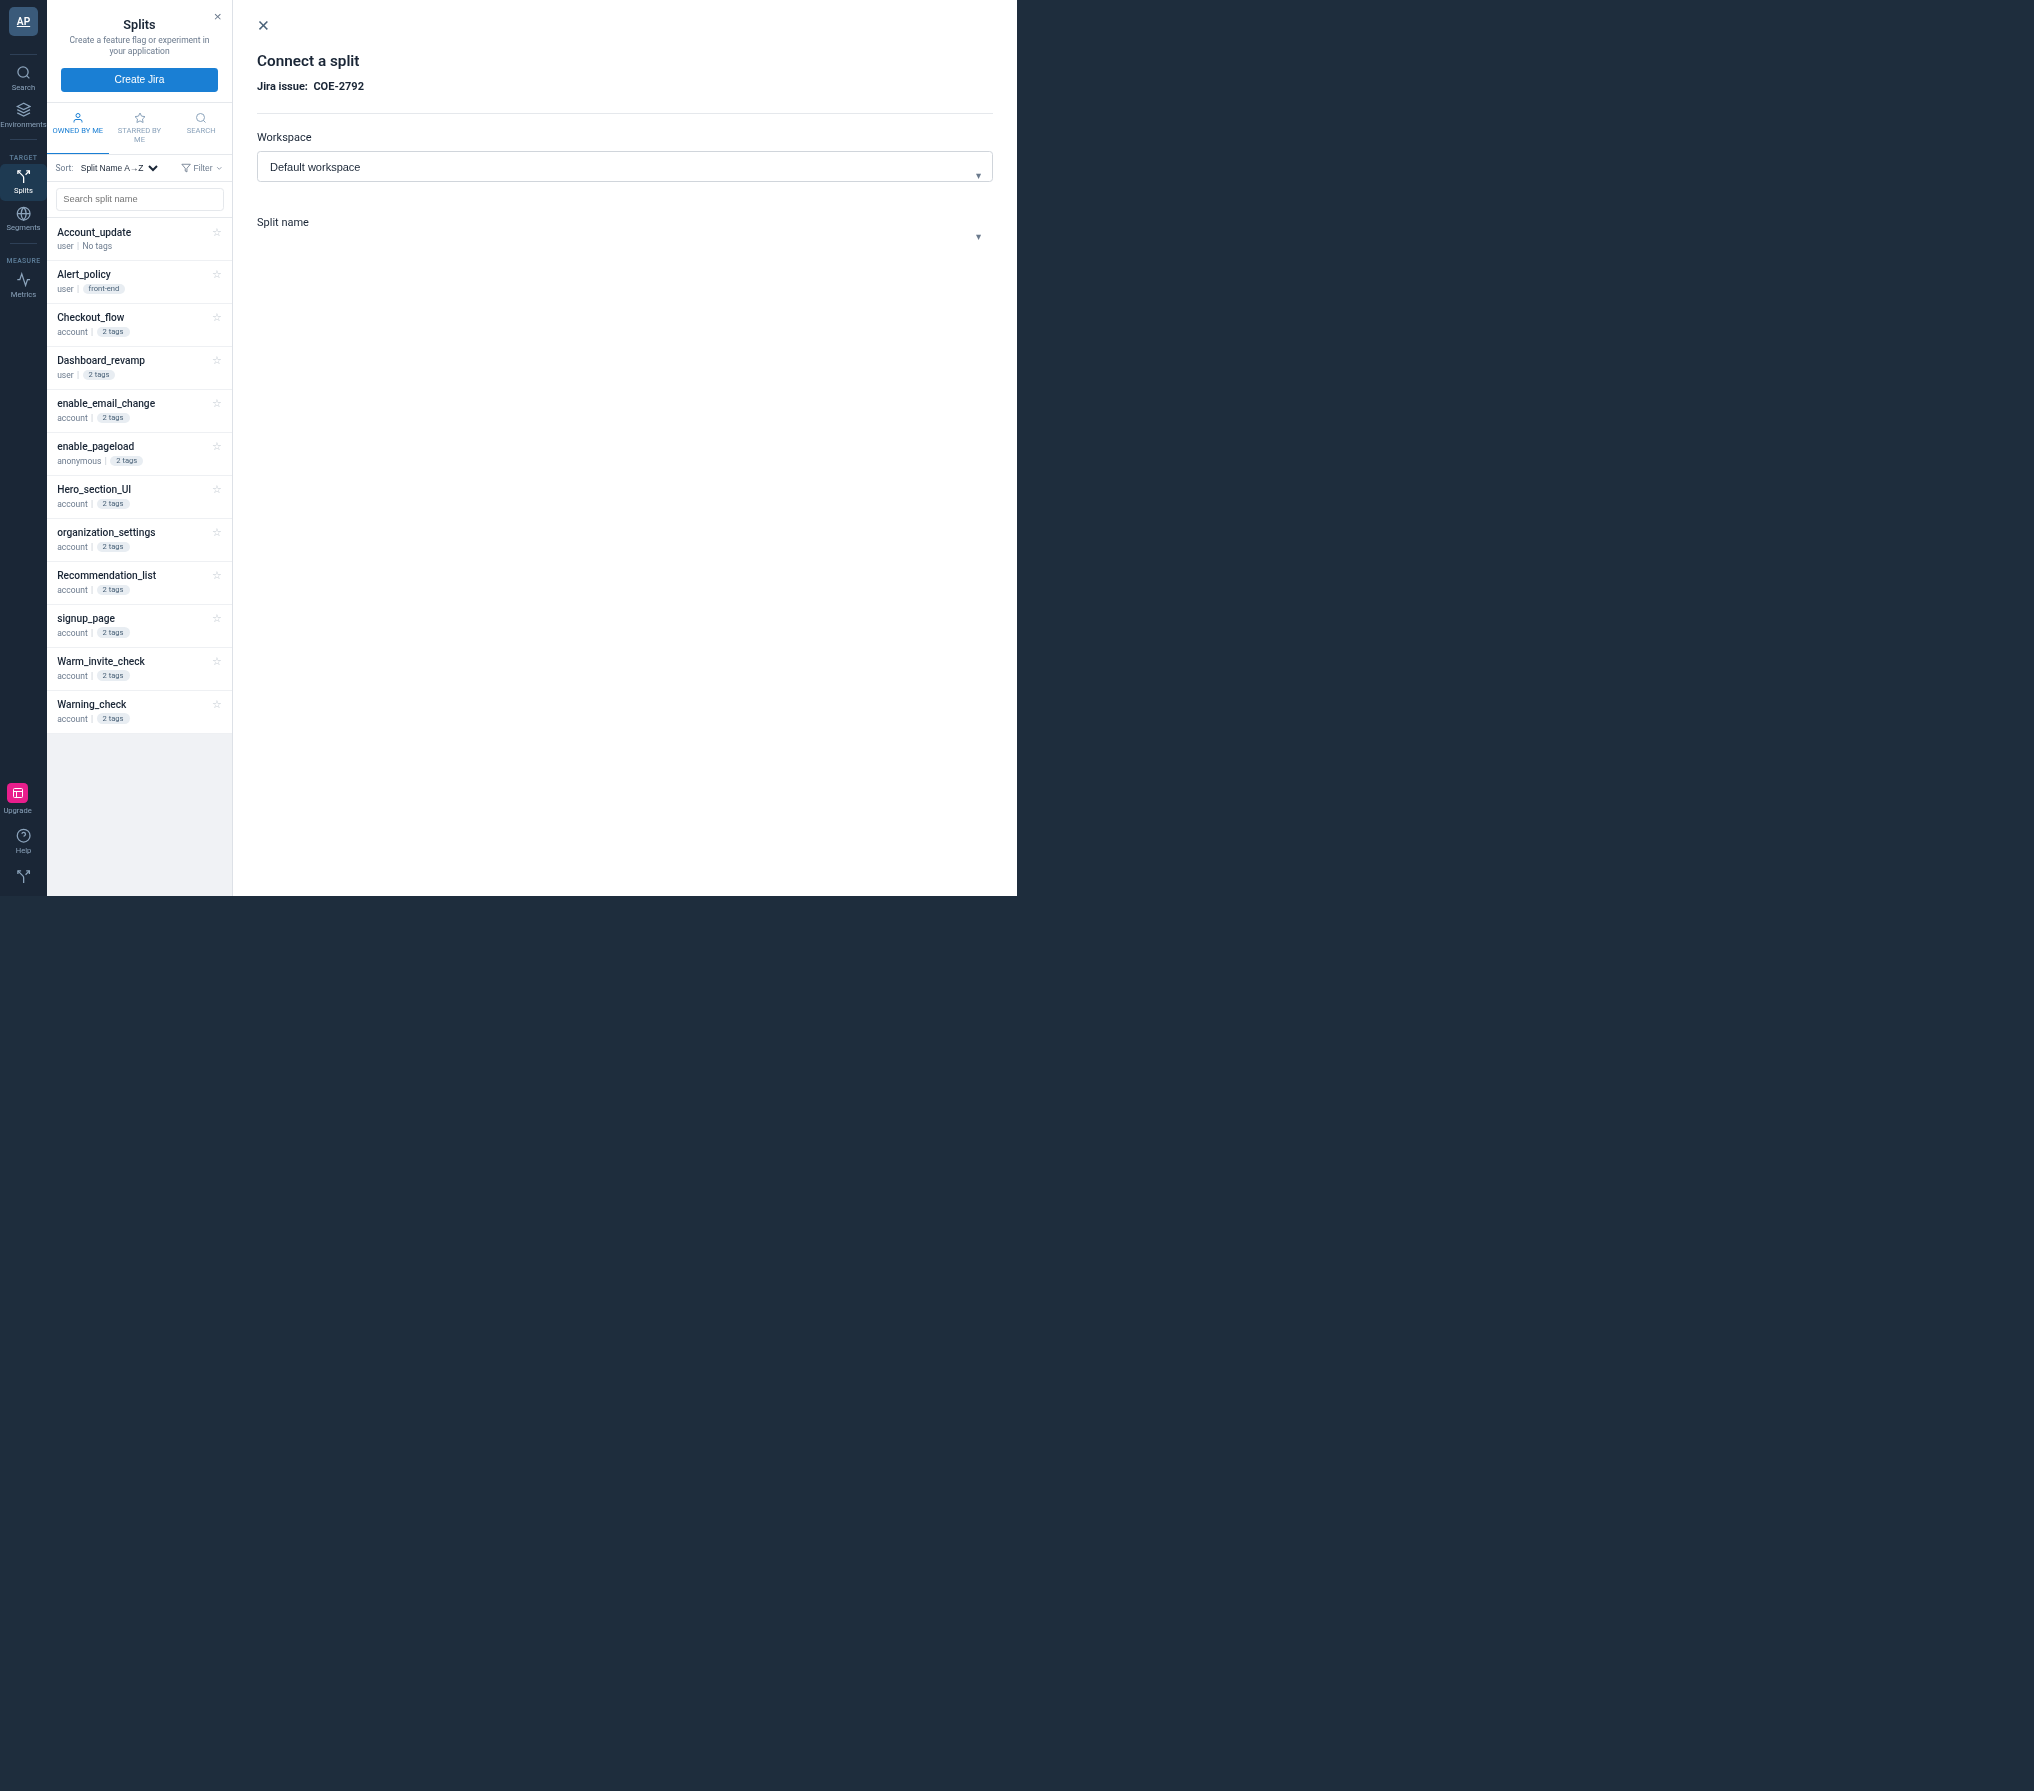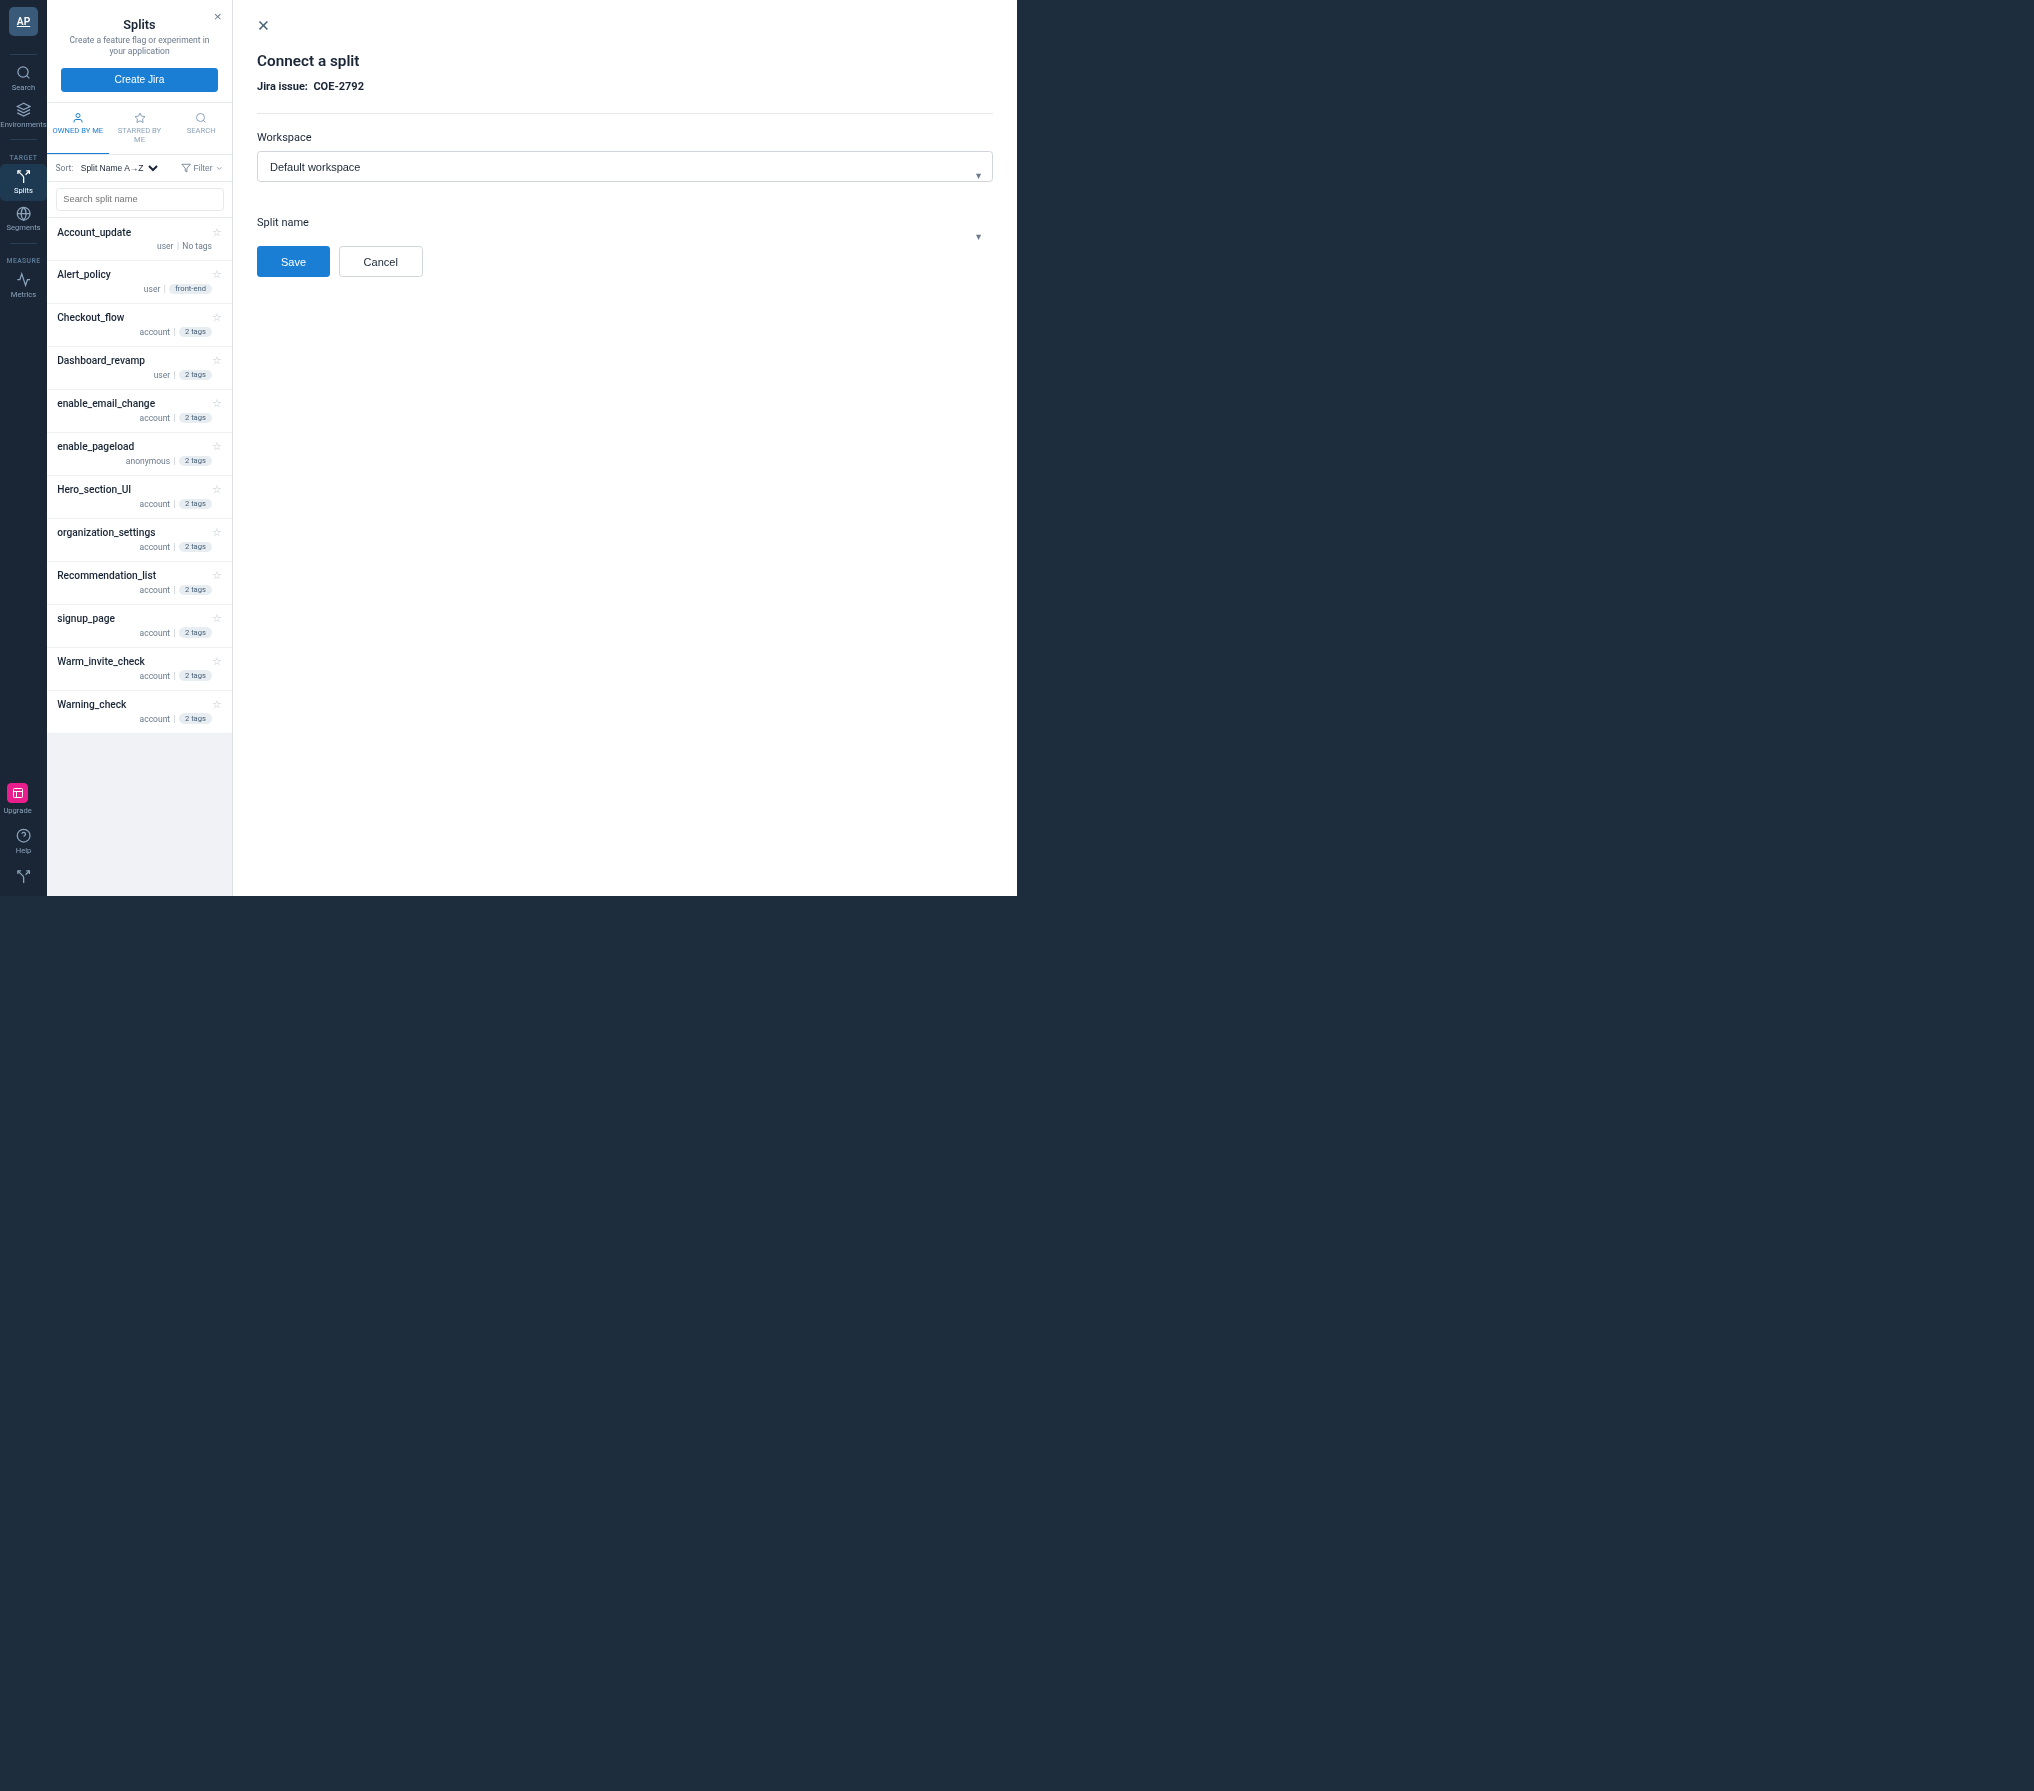--- a/index.html
+++ b/index.html
@@ -242,21 +242,20 @@
       color: #1a2636;
       font-weight: 500;
       margin-bottom: 3.4px;
     }
     .split-item-meta {
       display: flex;
       align-items: center;
       gap: 3.4px;
       font-size: 8.5px;
       color: #6b7a8d;
-      justify-content: flex-end;
     }
     .split-item-tag {
       background: #e8edf2;
       border-radius: 8.5px;
       padding: 0.8px 6px;
       font-size: 7.6px;
       color: #4a6278;
     }
     .split-item-sep { color: #c0c8d0; }
     .star-btn {
@@ -697,20 +696,16 @@
           <option>Default workspace</option>
         </select>
         <span class="select-chevron">▾</span>
       </div>
 
       <div class="field-label">Split name</div>
       <div class="select-wrapper">
         <span class="select-chevron">▾</span>
       </div>
 
-      <div class="modal-actions">
-        <button class="btn-save">Save</button>
-        <button class="btn-cancel">Cancel</button>
-      </div>
     </div>
   </div>
 </div>
 
 
 </body></html>

